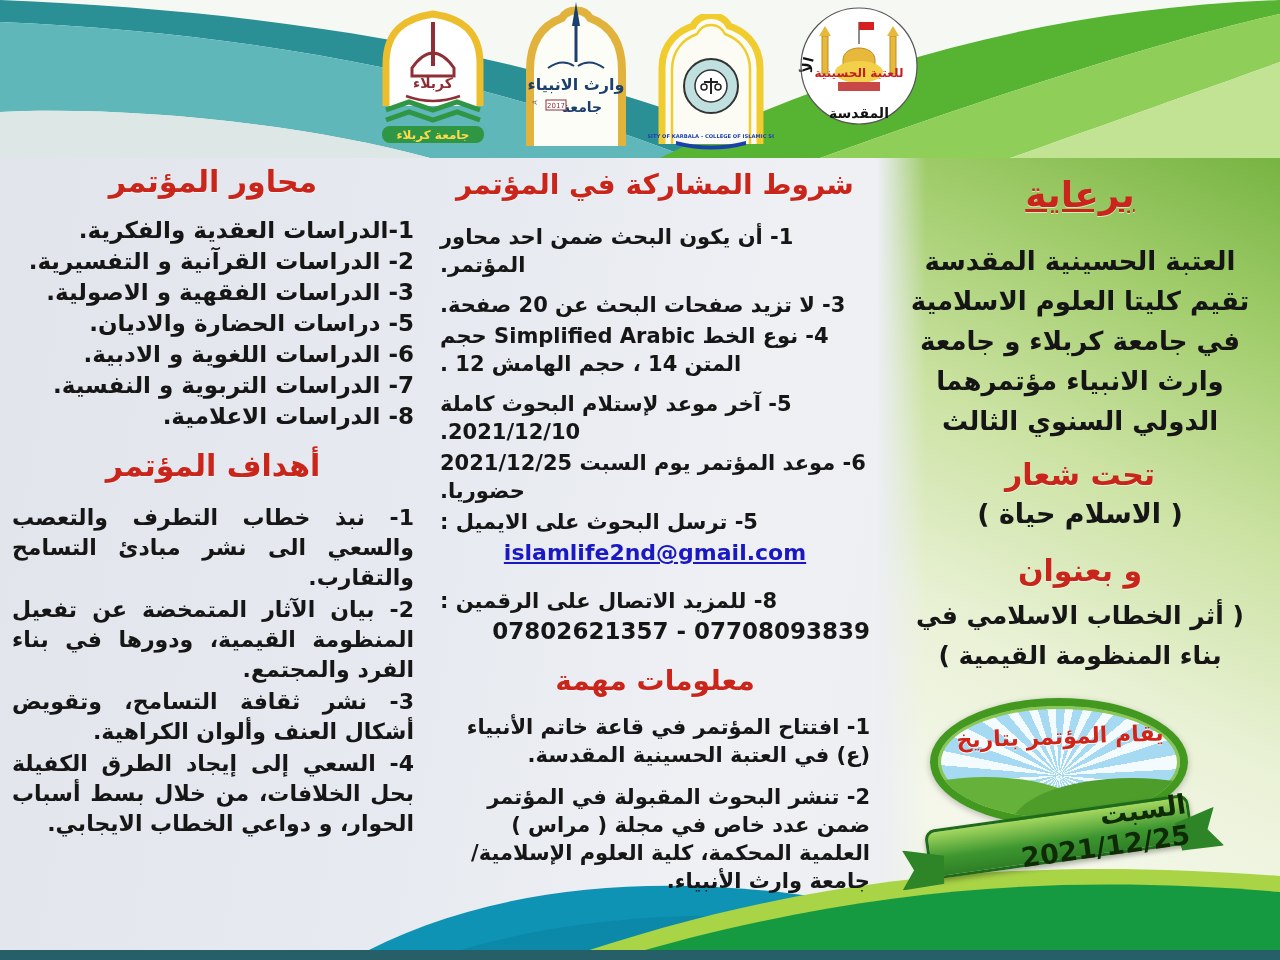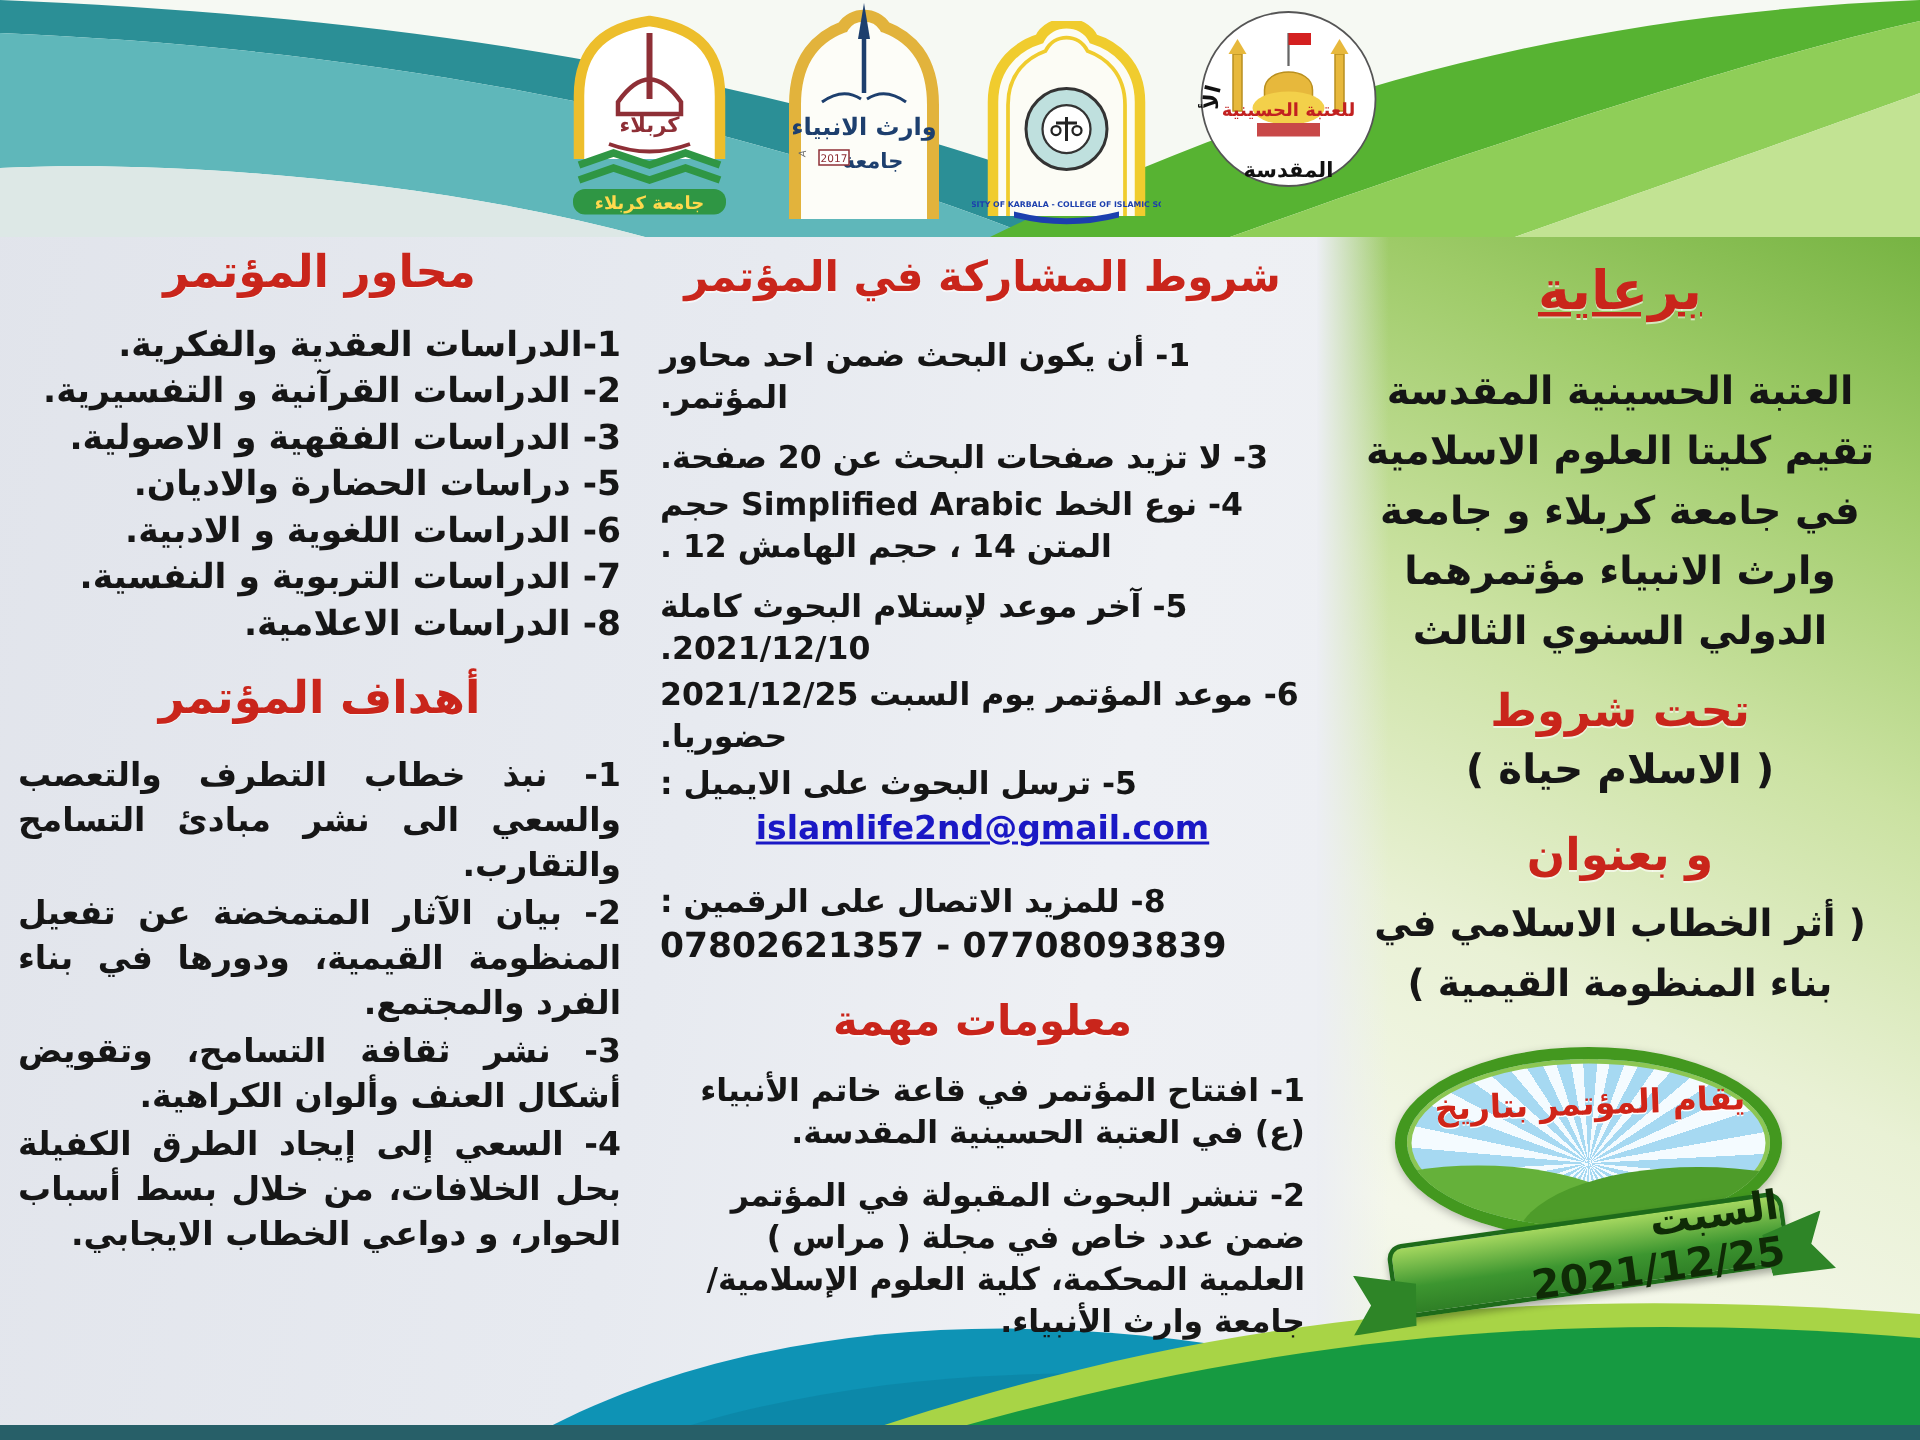--- a/index.html
+++ b/index.html
@@ -43,21 +43,21 @@
   .objectives-title { margin-top:20px; }
   .objectives-list { margin-top:20px; font-size:22px; font-weight:bold; }
   .objectives-list li { line-height:30px; text-align:justify; margin-bottom:2px; }
   
   .col-mid h2 { font-size:28px; margin-top:20px; }
   .conditions-list { margin-top:22px; font-size:21px; font-weight:bold; text-align:left; }
   .conditions-list li { line-height:28px; margin-bottom:12px; }
   .conditions-list li.tight { margin-bottom:3px; }
   .email-row { text-align:center; margin:4px 0 16px; }
   .email-row a { color:#1a18c5; font-weight:bold; font-size:22px; text-decoration:underline; cursor:pointer; }
-  .phones-row { text-align:left; font-size:23px; font-weight:bold; margin-top:2px; }
+  .phones-row { text-align:right; font-size:23px; font-weight:bold; margin-top:2px; }
   .ltr { direction:ltr; unicode-bidi:isolate; display:inline-block; }
   .info-title { margin-top:18px; font-size:30px; }
   .info-list { margin-top:16px; font-size:21px; font-weight:bold; text-align:right; }
   .info-list li { line-height:28px; margin-bottom:14px; }
   
   .patronage-title { font-size:36px; margin-top:26px;text-decoration:underline; }
   .patronage-body { margin-top:26px; padding:0 14px; font-size:26px; font-weight:bold; line-height:40px; color:#151515; }
   .slogan-label { font-size:30px; margin-top:16px; }
   .slogan-text { margin-top:6px; font-size:27px; font-weight:bold; }
   .subject-label { font-size:30px; margin-top:24px; }
@@ -177,21 +177,21 @@
   <text x="71" y="75" font-size="12" font-weight="bold" fill="#c22020" text-anchor="middle">للعتبة الحسينية</text>
   <rect x="50" y="80" width="42" height="9" fill="#c84848"></rect>
   <text x="71" y="116" font-size="14" font-weight="bold" fill="#111111" text-anchor="middle">المقدسة</text>
 </svg>
 
 <div class="panel-right"></div>
 
 <section class="col col-right">
   <h2 class="red patronage-title">برعاية</h2>
   <p class="patronage-body">العتبة الحسينية المقدسة تقيم كليتا العلوم الاسلامية في جامعة كربلاء و جامعة وارث الانبياء مؤتمرهما الدولي السنوي الثالث</p>
-  <h2 class="red slogan-label">تحت شروط</h2>
+  <h2 class="red slogan-label">تحت شعار</h2>
   <p class="slogan-text">( الاسلام حياة )</p>
   <h2 class="red subject-label">و بعنوان</h2>
   <p class="subject-text">( أثر الخطاب الاسلامي في بناء المنظومة القيمية )</p>
 </section>
 
 <section class="col col-mid">
   <h2 class="red">شروط المشاركة في المؤتمر</h2>
   <ul class="conditions-list">
     <li>1- أن يكون البحث ضمن احد محاور المؤتمر.</li>
     <li class="tight">3- لا تزيد صفحات البحث عن 20 صفحة.</li>

